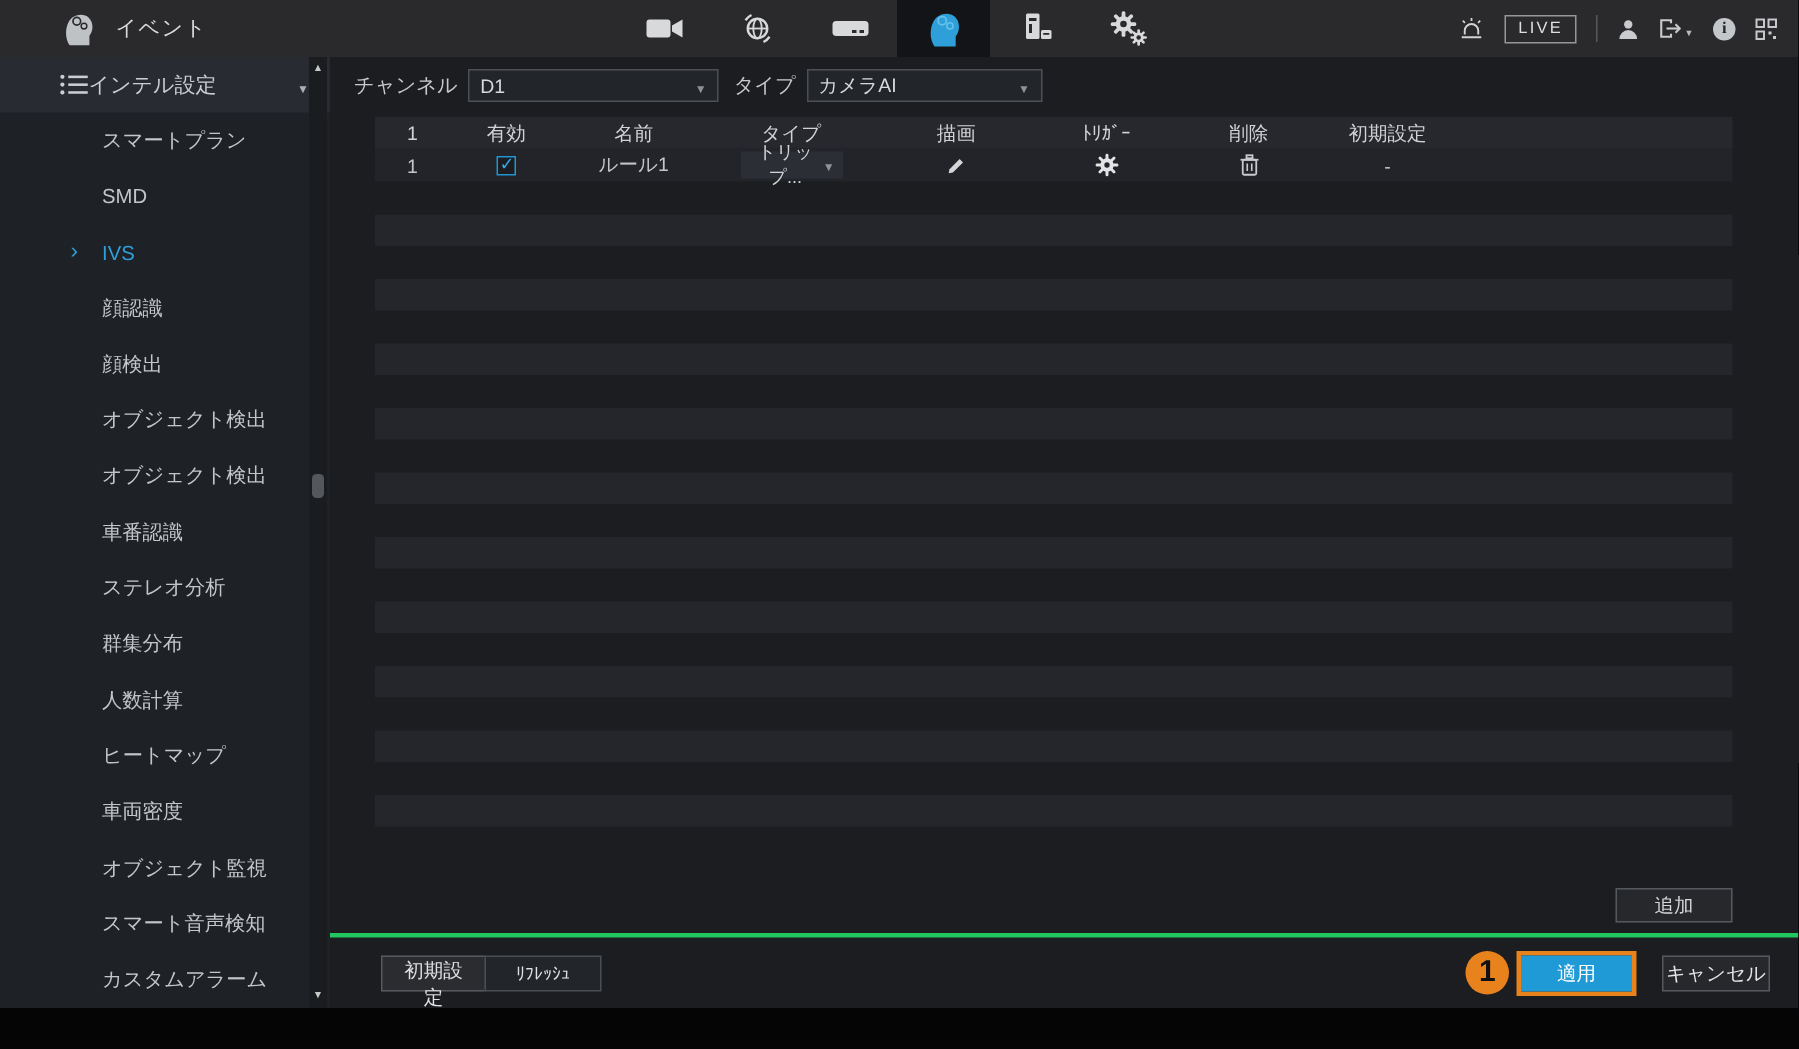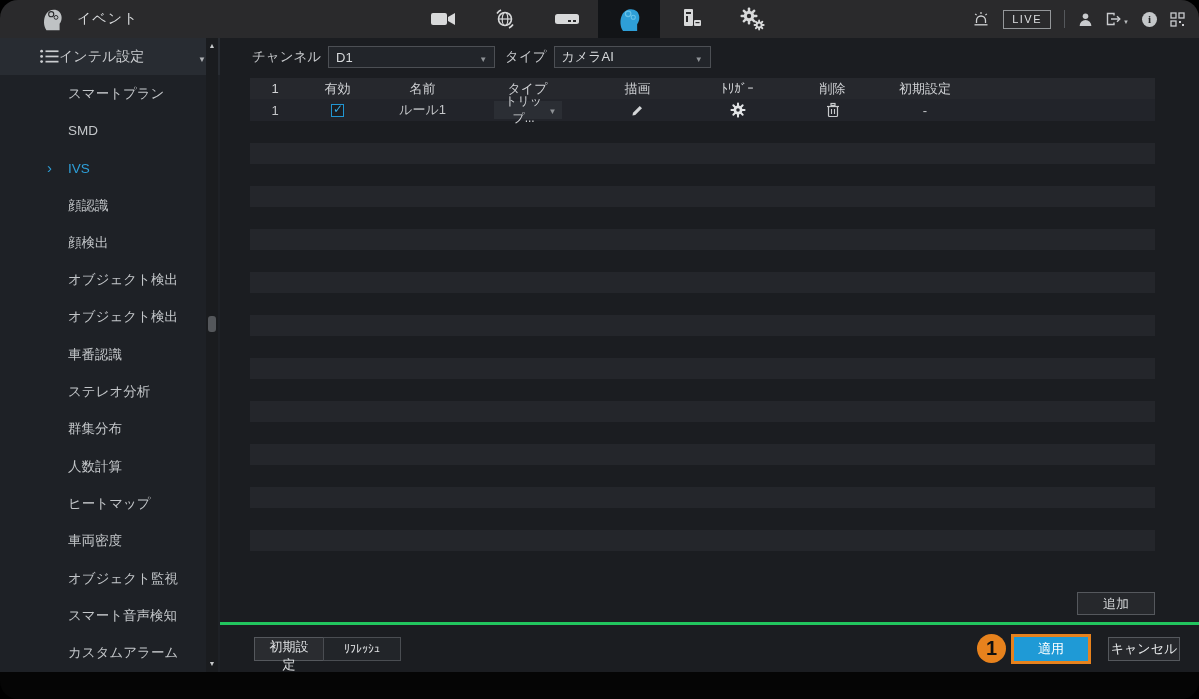--- a/index.html
+++ b/index.html
@@ -1,18 +1,18 @@
 <!DOCTYPE html>
 <html><head>
 <meta charset="utf-8">
 <style>
   * { margin:0; padding:0; box-sizing:border-box; }
   html,body { background:#000; }
   body { font-family:"Liberation Sans","DejaVu Sans",sans-serif; }
-  .app { position:relative; width:1199px; height:699px; background:#050505; overflow:hidden;border-radius:18px; }
+  .app { position:relative; width:1199px; height:699px; background:#050505; overflow:hidden; }
 
   
   .topbar { position:absolute; top:0; left:0; width:1199px; height:38px; background:#2a2a2c; }
   .brand { position:absolute; left:40px; top:0; height:38px; display:flex; align-items:center; gap:13px; }
   .brand-title { color:#d8dadc; font-size:14px; letter-spacing:1px; }
   .nav-icons { position:absolute; left:412px; top:0; height:38px; display:flex; }
   .nav-cell { width:62px; height:38px; display:flex; align-items:center; justify-content:center; cursor:pointer; }
   .nav-cell.active { background:#121417; }
   .topbar-right { position:absolute; right:14px; top:0; height:38px; display:flex; align-items:center; gap:13px; }
   .live-btn { border:1px solid #94979a; color:#dddfe1; font-size:11px; letter-spacing:1.5px; padding:2px 8px 3px 8px; background:transparent; cursor:pointer; }
@@ -32,21 +32,21 @@
   .side-chevron { position:absolute; left:47px; top:50%; transform:translateY(-54%); }
   .side-chevron::after { content:"›"; color:#2e9fd8; font-size:15px; }
   .sidebar-scroll { position:absolute; top:0; right:2px; width:12px; height:634px; background:#1a1c1f; }
   .sb-arrow { position:absolute; left:0; width:12px; height:12px; color:#c6c8ca; font-size:7px; text-align:center; line-height:12px; cursor:pointer; }
   .sb-arrow.up { top:2px; } .sb-arrow.up::after { content:"▲"; }
   .sb-arrow.down { bottom:2px; } .sb-arrow.down::after { content:"▼"; }
   .sb-thumb { position:absolute; left:2px; top:278px; width:8px; height:16px; background:#54575b; border-radius:3px; cursor:pointer; }
 
   
   .main { position:absolute; top:38px; left:220px; width:979px; height:634px; background:#1b1d21; }
-  .controls { position:absolute; top:8px; left:32px; height:22px; display:flex; align-items:center; }
+  .controls { position:absolute; top:8px; left:16px; height:22px; display:flex; align-items:center; }
   .ctl-label { color:#c7c9cc; font-size:13.5px; margin-right:7px; }
   .dropdown { height:22px; background:#22252a; border:1px solid #4c4f54; display:flex; align-items:center; padding:0 7px; color:#d7d9db; font-size:13px; cursor:pointer; }
   .dd-channel { width:167px; margin-right:10px; }
   .dd-type { width:157px; }
   .dd-arrow { margin-left:auto; }
   .dd-arrow::after { content:"▼"; font-size:8px; color:#8e9296; }
 
   .table { position:absolute; top:40px; left:30px; width:905px; }
   .trow { display:flex; align-items:center; }
   .trow.header { height:21px; background:#26282d; color:#d0d2d5; font-size:13px; }

